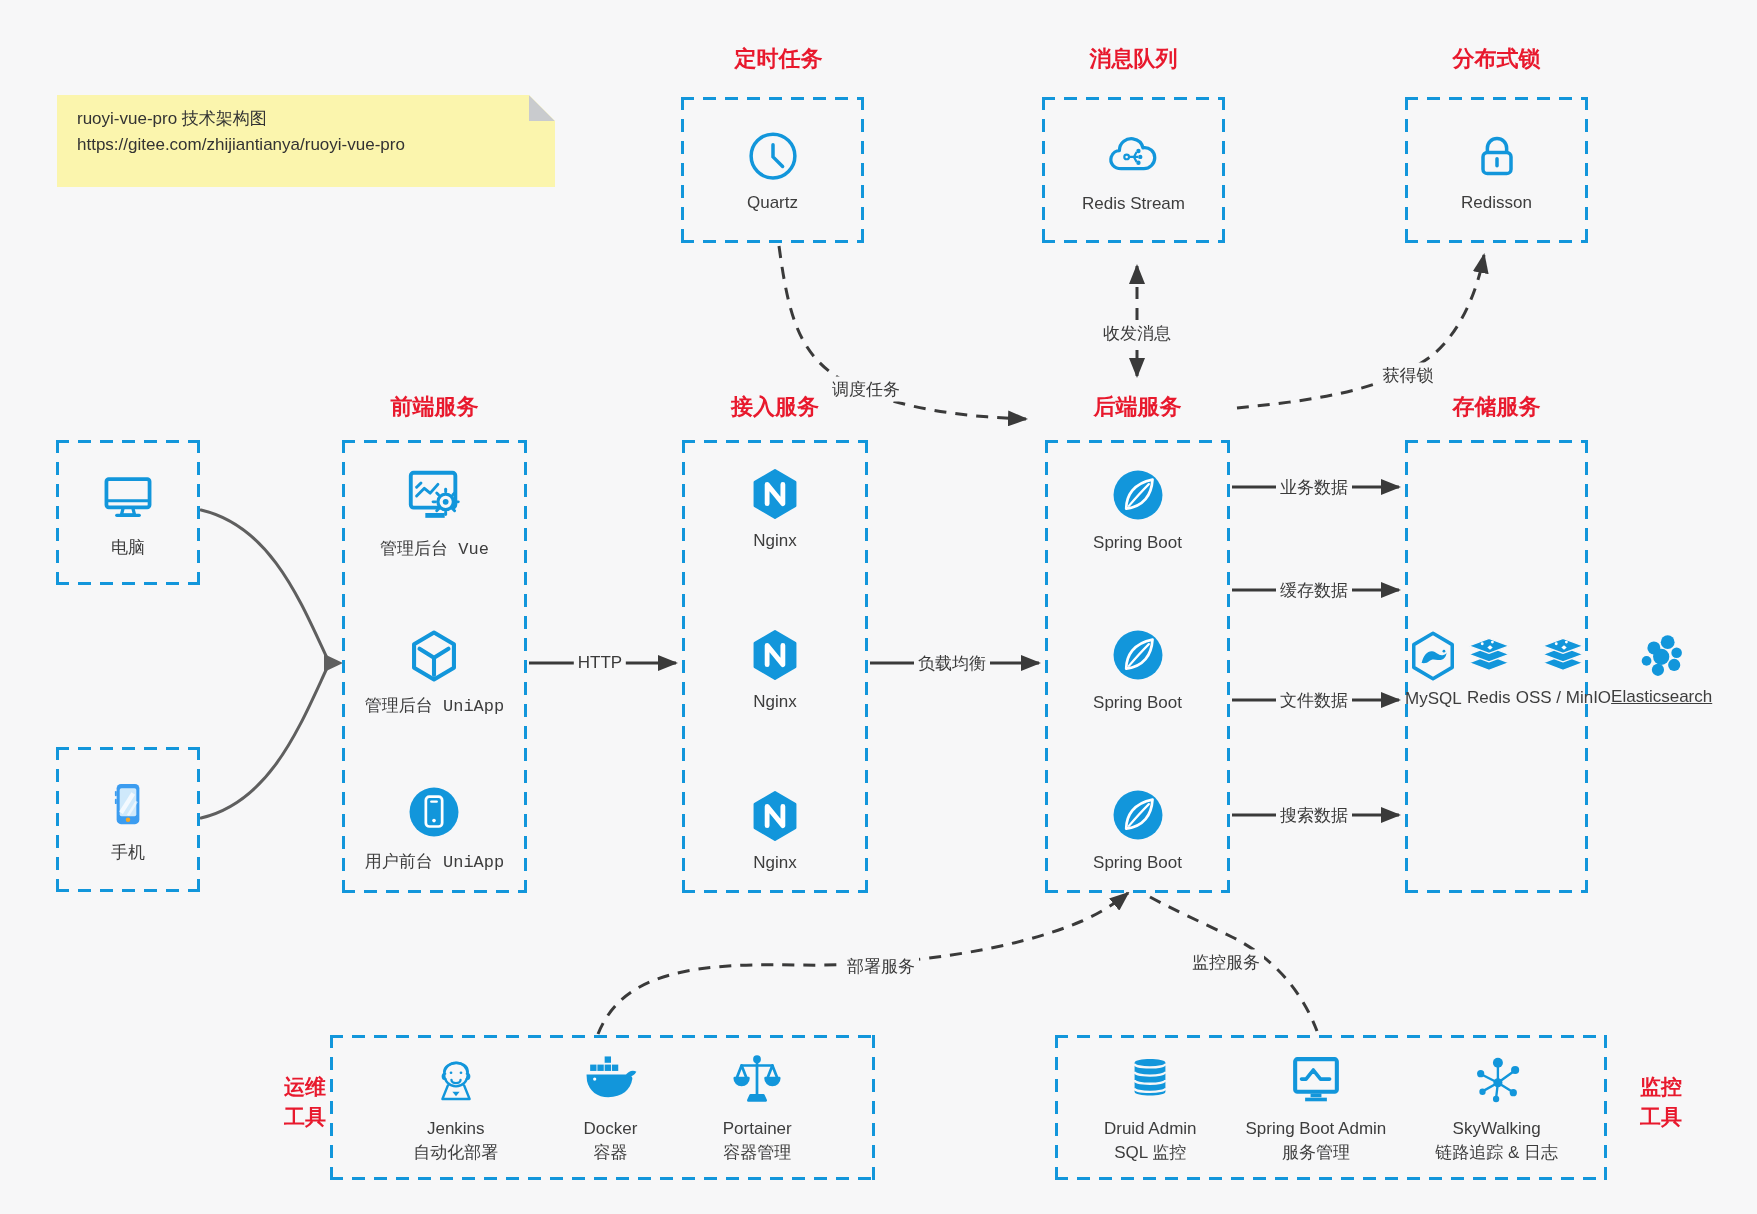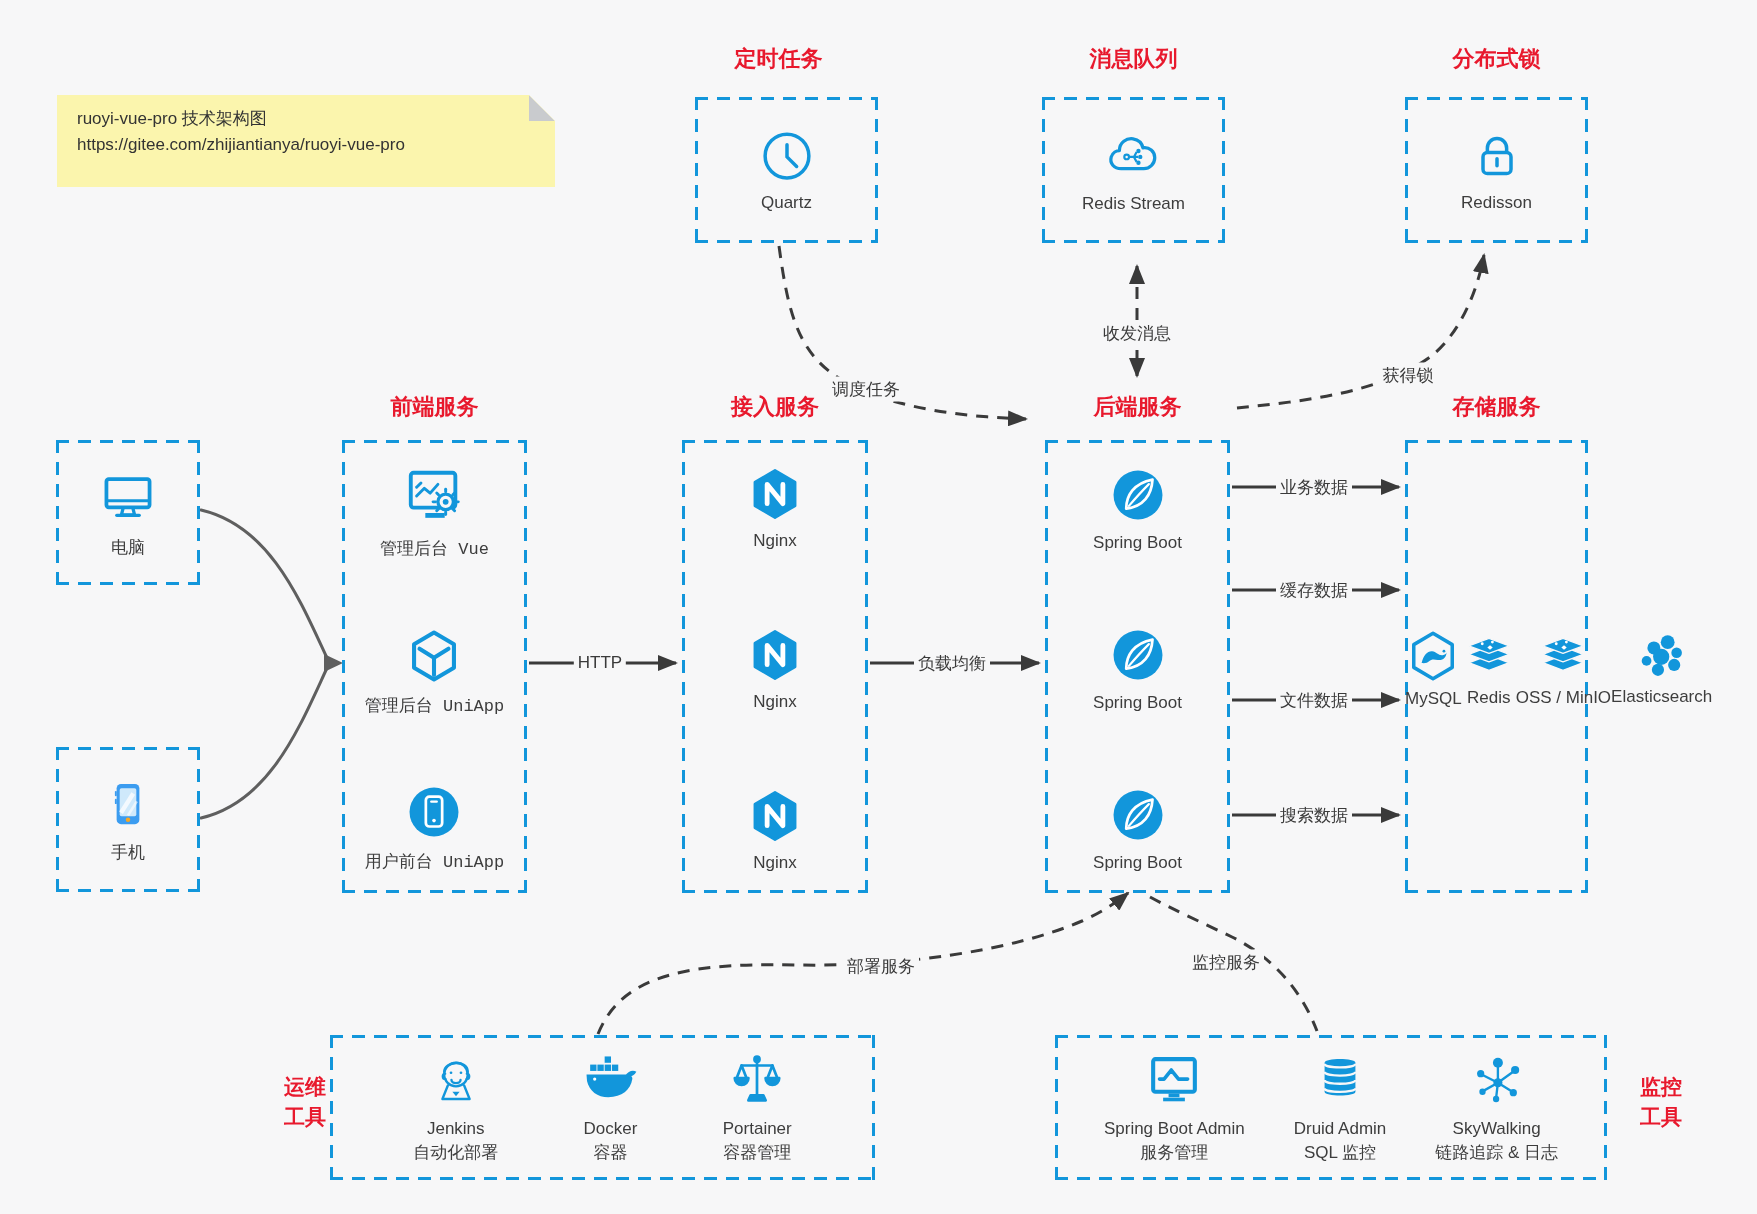--- a/index.html
+++ b/index.html
@@ -250,21 +250,21 @@
   </div>
 
   <div class="col-title" style="left:687px;top:44px;width:183px;">定时任务</div>
   <div class="col-title" style="left:1042px;top:44px;width:183px;">消息队列</div>
   <div class="col-title" style="left:1405px;top:44px;width:183px;">分布式锁</div>
   <div class="col-title" style="left:342px;top:392px;width:185px;">前端服务</div>
   <div class="col-title" style="left:682px;top:392px;width:186px;font-family:Liberation Mono, monospace;">接入服务</div>
   <div class="col-title" style="left:1045px;top:392px;width:185px;">后端服务</div>
   <div class="col-title" style="left:1405px;top:392px;width:183px;">存储服务</div>
 
-  <div class="dbox center" style="left:695px;top:97px;width:183px;height:146px;">
+  <div class="dbox center" style="left:681px;top:97px;width:183px;height:146px;">
     <div class="node">
       <svg class="ic" width="56" height="56">
           <use href="#s-clock"></use>
         </svg>
       <div class="node-label">Quartz</div>
     </div>
   </div>
   <div class="dbox center" style="left:1042px;top:97px;width:183px;height:146px;">
     <div class="node">
       <svg class="ic" width="58" height="58">
@@ -378,21 +378,21 @@
     <div class="node">
       <svg class="ic" width="54" height="54">
           <use href="#s-redis"></use>
         </svg>
       <div class="node-label" style="margin-top:5px;">OSS / MinIO</div>
     </div>
     <div class="node">
       <svg class="ic" width="52" height="52">
           <use href="#s-elastic"></use>
         </svg>
-      <div class="node-label" style="margin-top:5px;">Elasticsearch</div>
+      <div class="node-label" style="margin-top:5px;text-decoration:underline;">Elasticsearch</div>
     </div>
   </div>
 
   <div class="side-label" style="left:246px;top:1072px;width:80px;">
     <div>运维</div>
     <div>工具</div>
   </div>
   <div class="dbox row" style="left:330px;top:1035px;width:545px;height:145px;">
     <div class="tool">
       <svg class="ic" width="58" height="58">
@@ -413,31 +413,31 @@
           <use href="#s-portainer"></use>
         </svg>
       <div class="tool-name">Portainer</div>
       <div class="tool-desc">容器管理</div>
     </div>
   </div>
 
   <div class="dbox row" style="left:1055px;top:1035px;width:552px;height:145px;">
     <div class="tool">
       <svg class="ic" width="58" height="58">
+          <use href="#s-druid"></use>
+        </svg>
+      <div class="tool-name">Druid Admin</div>
+      <div class="tool-desc">SQL 监控</div>
+    </div>
+    <div class="tool">
+      <svg class="ic" width="58" height="58">
           <use href="#s-sba"></use>
         </svg>
       <div class="tool-name">Spring Boot Admin</div>
       <div class="tool-desc">服务管理</div>
-    </div>
-    <div class="tool">
-      <svg class="ic" width="58" height="58">
-          <use href="#s-druid"></use>
-        </svg>
-      <div class="tool-name">Druid Admin</div>
-      <div class="tool-desc">SQL 监控</div>
     </div>
     <div class="tool">
       <svg class="ic" width="58" height="58">
           <use href="#s-skywalking"></use>
         </svg>
       <div class="tool-name">SkyWalking</div>
       <div class="tool-desc">链路追踪 &amp; 日志</div>
     </div>
   </div>
   <div class="side-label" style="left:1602px;top:1072px;width:80px;">

